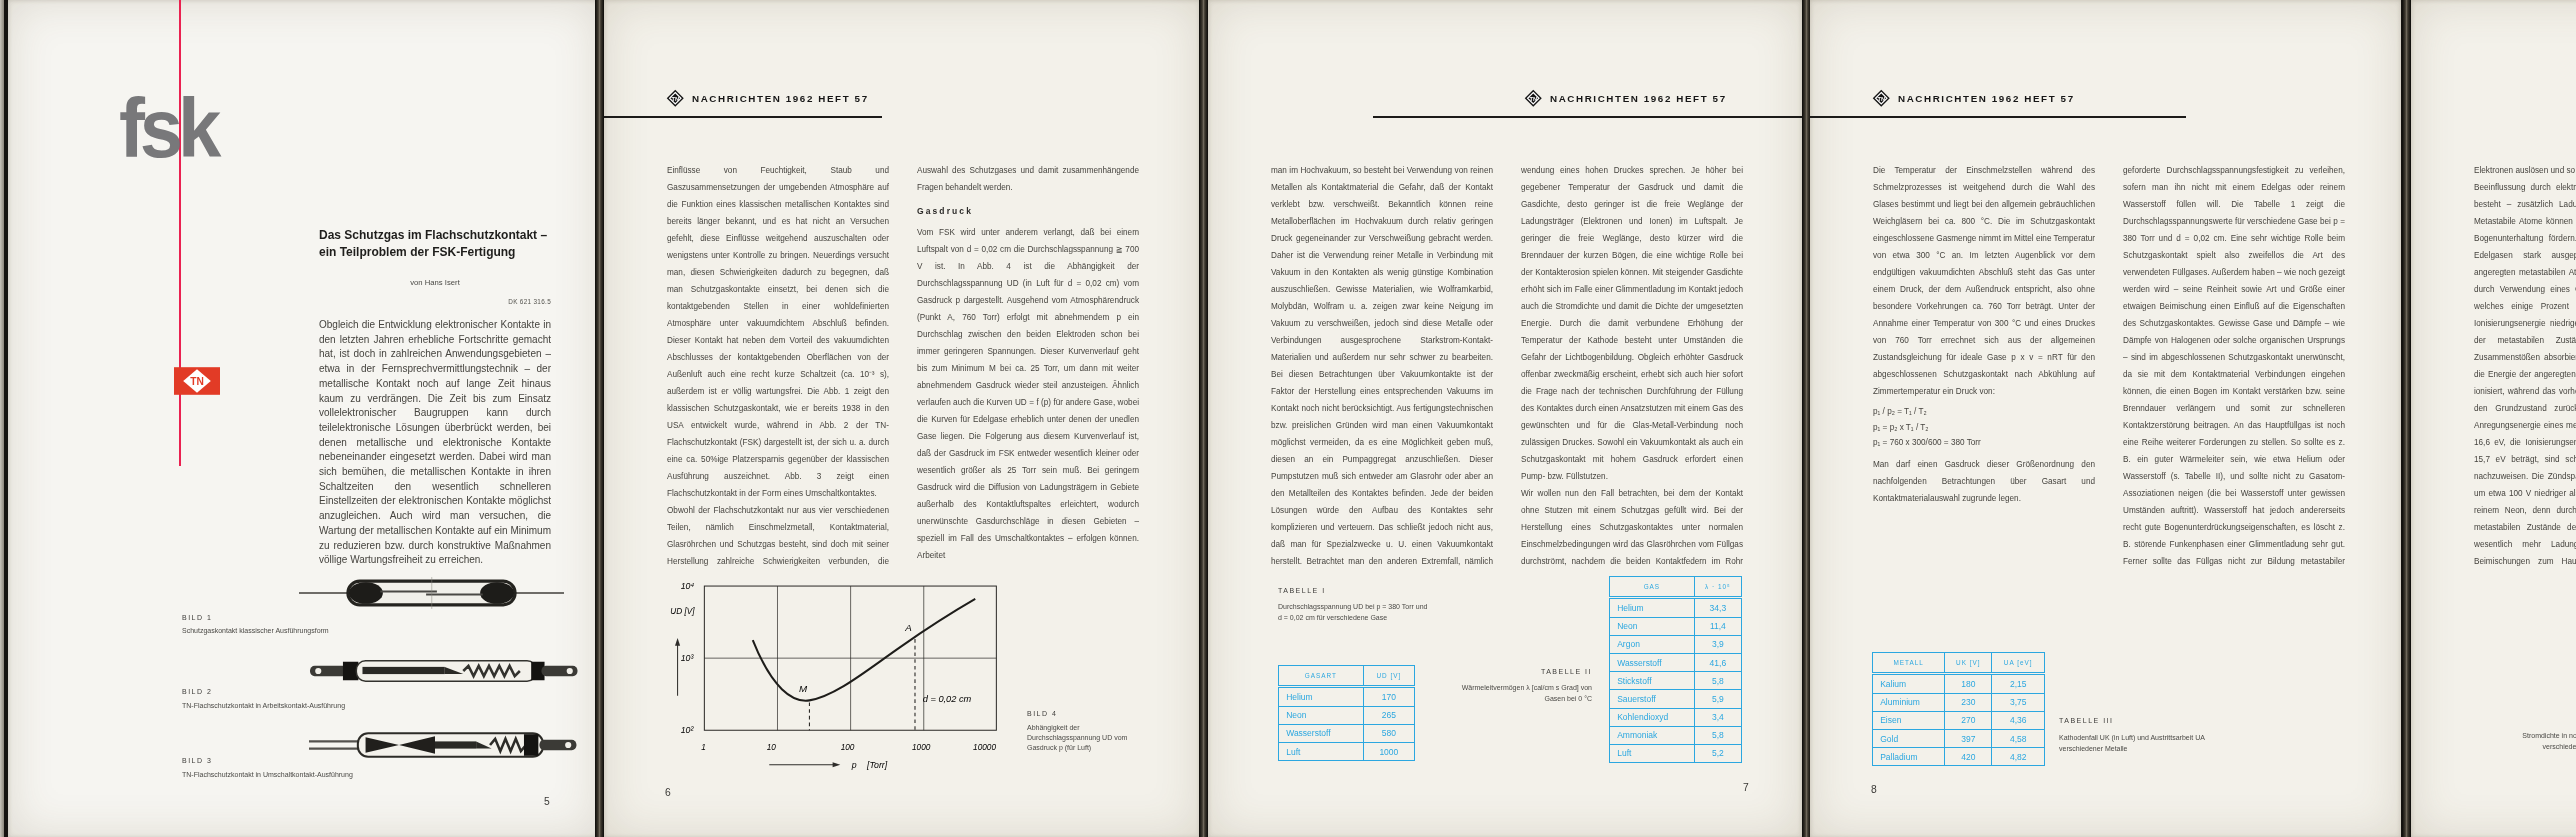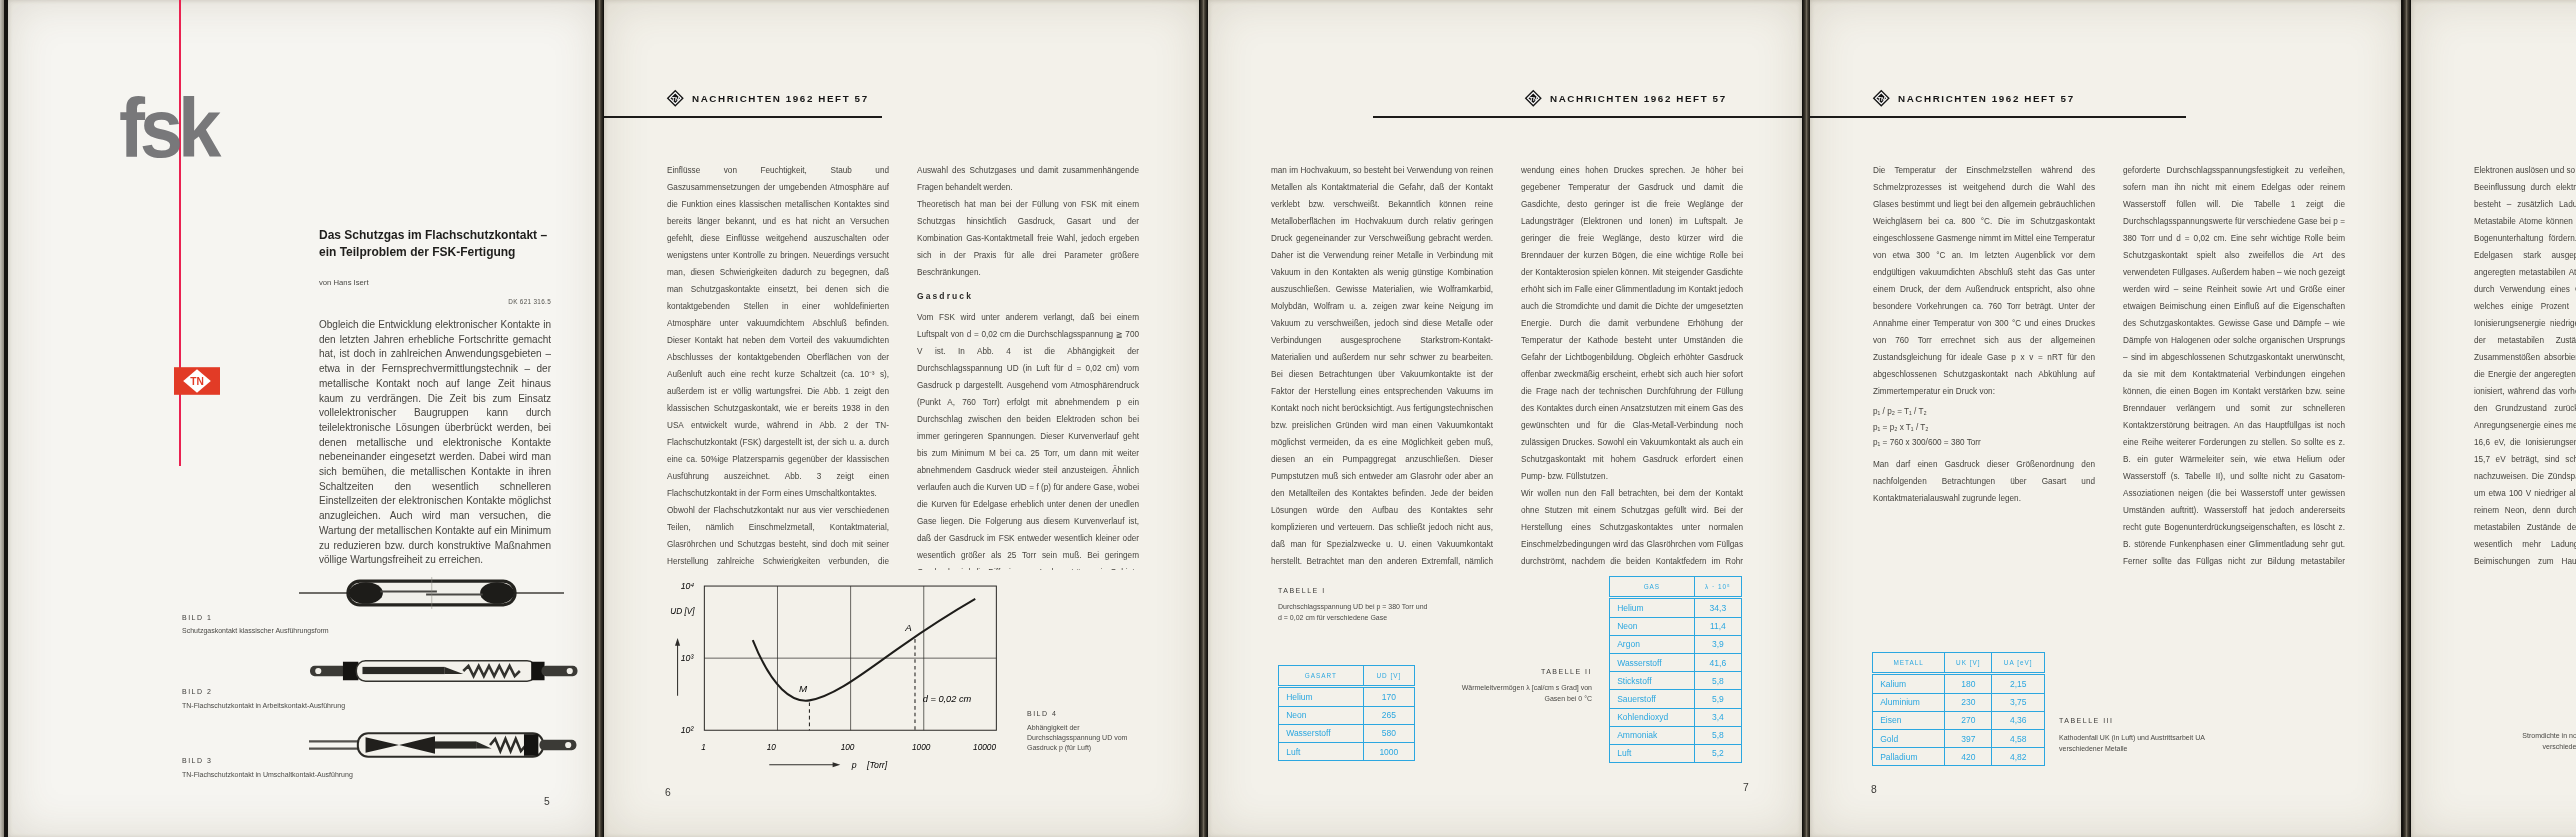--- a/index.html
+++ b/index.html
@@ -18,21 +18,21 @@
   .col p{margin:0;}
   .lead{color:#45433e;font-size:10px;line-height:14.7px;text-align:justify;}
   .lead p{margin:0;}
   .h-section{font-weight:bold;letter-spacing:2.1px;color:#2c2b29;font-size:8.5px;margin:7.2px 0 4.1px 0;}
   
   .figlabel{font-size:7px;letter-spacing:1.5px;color:#3c3b38;}
   .figcap{font-size:7px;color:#4a4945;line-height:9.8px;}
   .pagenum{font-size:10.3px;color:#3a3936;}
   
   .title{font-weight:bold;font-size:12px;line-height:17px;color:#1f1e1c;}
-  .byline{font-size:7.7px;color:#4a4945;text-align:left;}
+  .byline{font-size:7.7px;color:#4a4945;text-align:center;}
   .dk{font-size:6.4px;color:#55544f;text-align:right;letter-spacing:0.3px;}
   .fsk{font-weight:800;font-size:78px;line-height:77px;color:#6f6f72;letter-spacing:-5.2px;transform:scaleY(1.08);transform-origin:top left;opacity:.93;}
   .redline{position:absolute;width:2.1px;background:#ea2150;}
   
   table.bt{border-collapse:collapse;background:transparent;}
   table.bt,table.bt th,table.bt td{border:1px solid #2ba7e0;}
   table.bt{border-width:1.5px;}
   table.bt th{border-bottom:3.1px double #2ba7e0;font-weight:normal;font-size:6.4px;letter-spacing:1px;color:#2ba7e0;padding:6.2px 5.2px;text-align:center;}
   table.bt td{color:#2ba7e0;font-size:8.5px;padding:3.6px 7.2px;text-align:left;}
   table.bt td:nth-child(n+2){text-align:center;}
@@ -125,21 +125,20 @@
     <div class="abs hdr-text" style="left:88px;top:93px;">NACHRICHTEN 1962 HEFT 57</div>
     <div class="hdr-rule" style="left:0;top:116px;width:278px;"></div>
 
     <div class="col" style="left:63px;top:162px;height:408px;">
         <p>Einflüsse von Feuchtigkeit, Staub und Gaszusammensetzungen der umgebenden Atmosphäre auf die Funktion eines klassischen metallischen Kontaktes sind bereits länger bekannt, und es hat nicht an Versuchen gefehlt, diese Einflüsse weitgehend auszuschalten oder wenigstens unter Kontrolle zu bringen. Neuerdings versucht man, diesen Schwierigkeiten dadurch zu begegnen, daß man Schutzgaskontakte einsetzt, bei denen sich die kontaktgebenden Stellen in einer wohldefinierten Atmosphäre unter vakuumdichtem Abschluß befinden. Dieser Kontakt hat neben dem Vorteil des vakuumdichten Abschlusses der kontaktgebenden Oberflächen von der Außenluft auch eine recht kurze Schaltzeit (ca. 10⁻³ s), außerdem ist er völlig wartungsfrei. Die Abb. 1 zeigt den klassischen Schutzgaskontakt, wie er bereits 1938 in den USA entwickelt wurde, während in Abb. 2 der TN-Flachschutzkontakt (FSK) dargestellt ist, der sich u. a. durch eine ca. 50%ige Platzersparnis gegenüber der klassischen Ausführung auszeichnet. Abb. 3 zeigt einen Flachschutzkontakt in der Form eines Umschaltkontaktes.</p>
         <p>Obwohl der Flachschutzkontakt nur aus vier verschiedenen Teilen, nämlich Einschmelzmetall, Kontaktmaterial, Glasröhrchen und Schutzgas besteht, sind doch mit seiner Herstellung zahlreiche Schwierigkeiten verbunden, die sowohl physikalisch-chemischer als auch technischer Natur sind. Die Probleme beginnen bereits mit der Auswahl der zu verwendenden Materialien. Hier sollen nur die</p>
       </div>
     <div class="col" style="left:313px;top:162px;height:408px;">
       <div>
           <p>Auswahl des Schutzgases und damit zusammenhängende Fragen behandelt werden.</p>
-          <p>Theoretisch hat man bei der Füllung von FSK mit einem Schutzgas hinsichtlich Gasdruck, Gasart und der Kombination Gas-Kontaktmetall freie Wahl, jedoch ergeben sich in der Praxis für alle drei Parameter größere Beschränkungen.</p>
         </div>
       <div class="h-section">Gasdruck</div>
       <div>
           <p>Vom FSK wird unter anderem verlangt, daß bei einem Luftspalt von d = 0,02 cm die Durchschlagsspannung ≧ 700 V ist. In Abb. 4 ist die Abhängigkeit der Durchschlagsspannung UD (in Luft für d = 0,02 cm) vom Gasdruck p dargestellt. Ausgehend vom Atmosphärendruck (Punkt A, 760 Torr) erfolgt mit abnehmendem p ein Durchschlag zwischen den beiden Elektroden schon bei immer geringeren Spannungen. Dieser Kurvenverlauf geht bis zum Minimum M bei ca. 25 Torr, um dann mit weiter abnehmendem Gasdruck wieder steil anzusteigen. Ähnlich verlaufen auch die Kurven UD = f (p) für andere Gase, wobei die Kurven für Edelgase erheblich unter denen der unedlen Gase liegen. Die Folgerung aus diesem Kurvenverlauf ist, daß der Gasdruck im FSK entweder wesentlich kleiner oder wesentlich größer als 25 Torr sein muß. Bei geringem Gasdruck wird die Diffusion von Ladungsträgern in Gebiete außerhalb des Kontaktluftspaltes erleichtert, wodurch unerwünschte Gasdurchschläge in diesen Gebieten – speziell im Fall des Umschaltkontaktes – erfolgen können. Arbeitet</p>
         </div>
     </div>
 
     <svg class="abs" style="left:62px;top:567px;" width="361" height="206" viewBox="0 0 700 400">
       <rect x="74" y="37" width="567" height="280" fill="none" stroke="#2e2d2a" stroke-width="2"></rect>
       <line x1="216" y1="37" x2="216" y2="317" stroke="#2e2d2a" stroke-width="1.4"></line>

